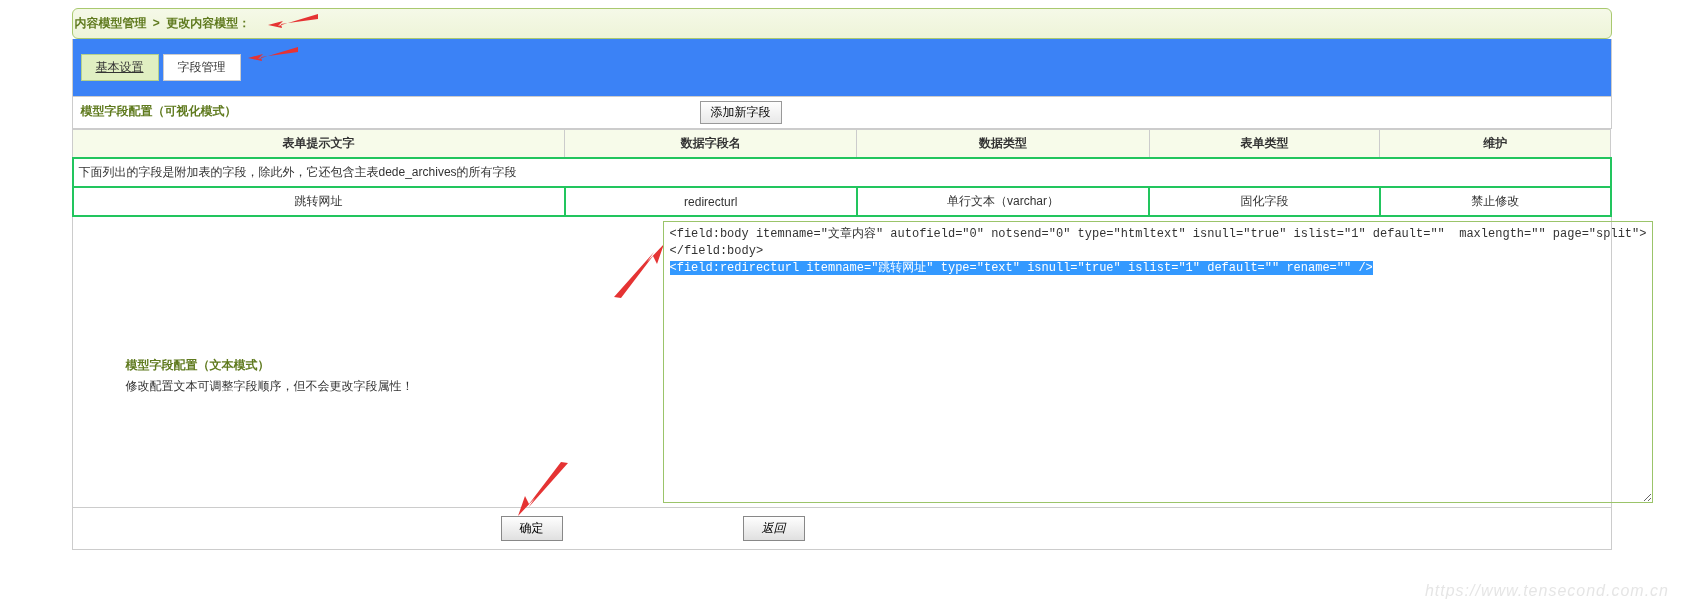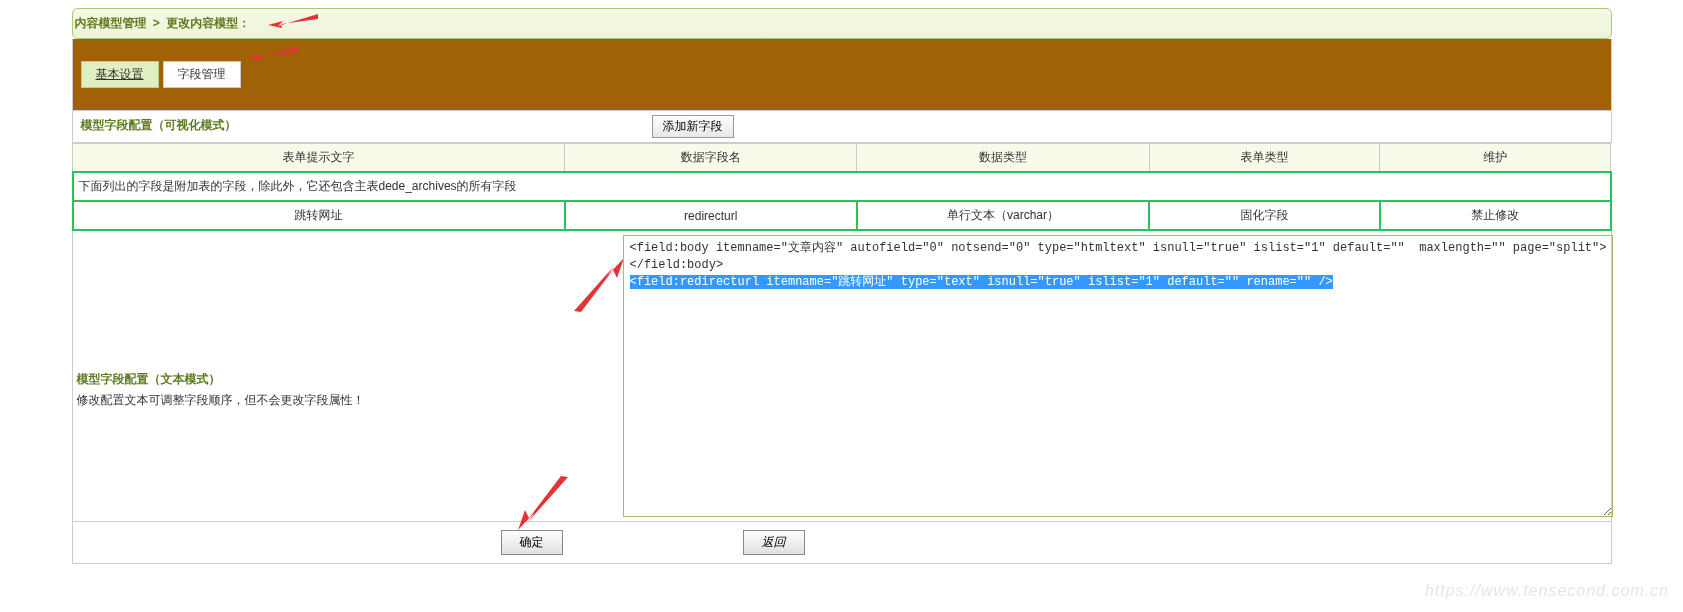--- a/index.html
+++ b/index.html
@@ -11,24 +11,24 @@
       background: linear-gradient(#f5f9e8, #eef4d8);
       border: 1px solid #a9c96f;
       padding: 6px 2px;
       position: relative;
       border-radius: 6px;
     }
     .breadcrumb { color: #5f7a1e; font-weight: bold; font-size: 12px; }
     .breadcrumb .sep { margin: 0 3px; }
     
     .tabs-row {
-      background: #a16207;
-      border: 1px solid #ccc;
-      border-top: none;
-      padding: 22px 8px;
+      background: #3b82f6;
+      border: 1px solid #ccc;
+      border-top: none;
+      padding: 15px 8px;
       display: flex;
       align-items: center;
       position: relative;
     }
     .tab {
       display: inline-block;
       padding: 4px 14px;
       border: 1px solid #b5d18a;
       background: #e5f0cf;
       color: #333;
@@ -42,20 +42,21 @@
     }
     .tab.inactive {
       background: #fff;
       border-color: #ccc;
     }
     
     .section-row {
       display: flex;
       border: 1px solid #ccc;
       border-top: none;
+      gap: 48px;
     }
     .section-title-cell {
       flex: 0 0 573px;
       padding: 6px 8px;
       color: #5f7a1e;
       font-weight: bold;
       font-size: 12px;
     }
     .add-field-cell {
       padding: 4px 6px;
@@ -72,43 +73,44 @@
     .fields-table {
       width: 100%;
       border-collapse: collapse;
       border: 1px solid #ccc;
       border-top: none;
     }
     .fields-table th {
       background: #f7fbea;
       border: 1px solid #ccc;
       padding: 5px;
-      font-weight: normal;
+      font-weight: bold;
       text-align: center;
       font-size: 12px;
     }
     .fields-table td {
       border: 2px solid #22c55e;
       padding: 5px;
       text-align: center;
       font-size: 12px;
     }
     .fields-table .desc-row td {
       text-align: left;
     }
     
     .text-mode-row {
       display: flex;
       border: 1px solid #ccc;
       border-top: none;
     }
     .text-mode-left {
       flex: 0 0 546px;
-      padding: 140px 8px 8px 4px;
-      font-size: 12px;
+      padding: 140px 8px 8px 13px;
+      font-size: 12px;
+      margin-left: 40px;
     }
     .text-mode-title {
       color: #5f7a1e;
       font-weight: bold;
       margin-bottom: 4px;
     }
     .text-mode-desc {
       color: #333;
     }
     .text-mode-right {

